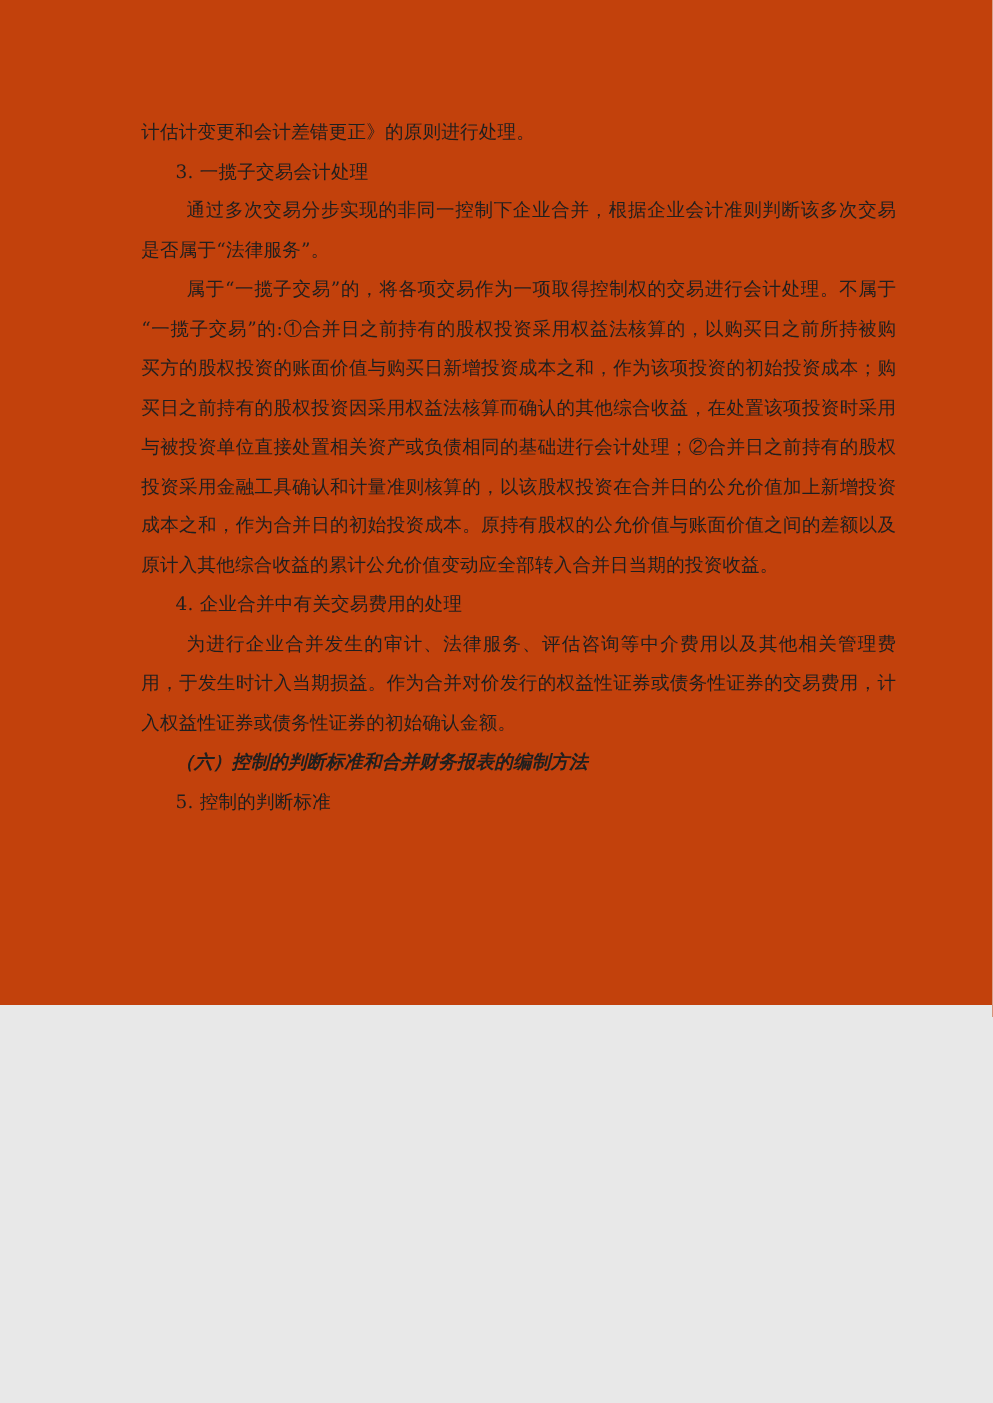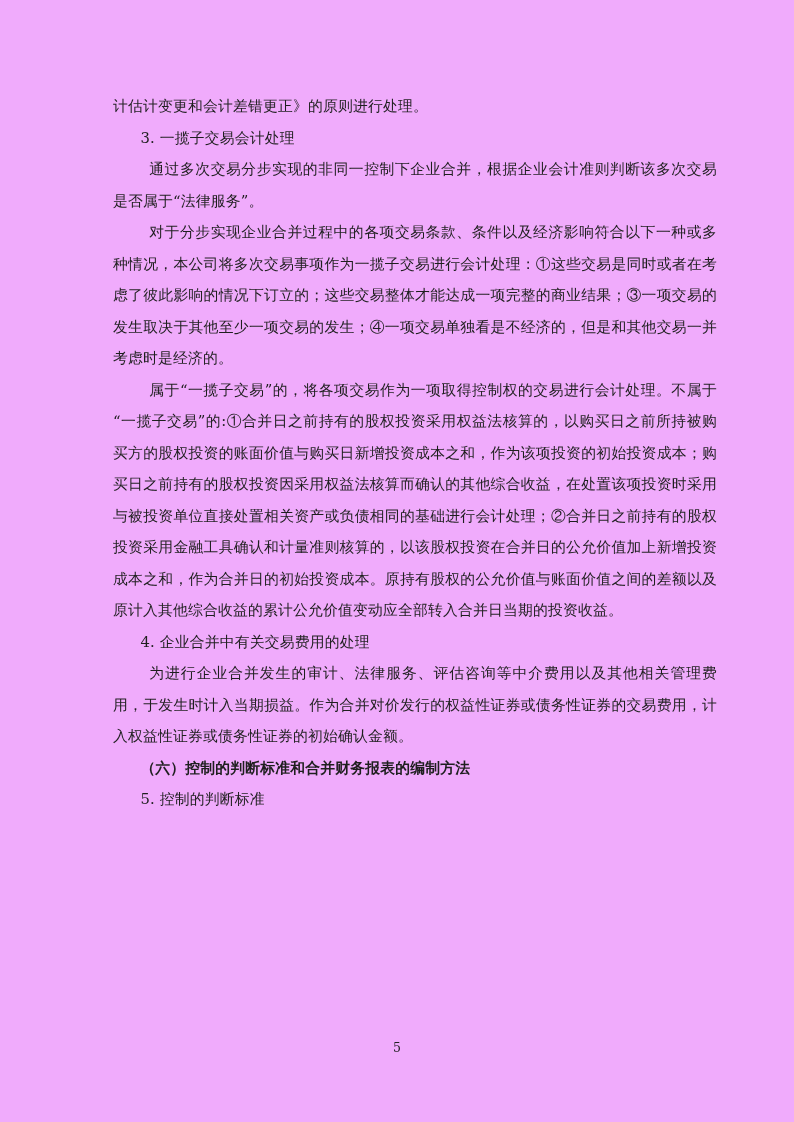--- a/index.html
+++ b/index.html
@@ -3,23 +3,23 @@
 <meta charset="utf-8">
 <style>
   html, body {
     margin: 0;
     padding: 0;
     background: #e8e8e8;
   }
   .page {
     position: relative;
     width: 794px;
-    height: 1122px;
+    height: 804px;
     margin: 0 auto;
-    background: #f0abfc;
+    background: #c2410c;
     overflow: hidden;
     font-family: "DejaVu Serif", "Liberation Serif", serif;
   }
   .content {
     position: absolute;
     left: 113px;
     top: 90px;
     width: 604px;
     font-size: 14.8px;
     line-height: 31.5px;
@@ -37,40 +37,40 @@
   }
   p.para-cont {
     text-indent: 0;
   }
   p.num-heading {
     text-indent: 1.85em;
   }
   p.section-heading {
     text-indent: 1.85em;
     font-weight: bold;
+    font-style: italic;
   }
   .footer {
     position: absolute;
     left: 0;
     top: 1040px;
     width: 100%;
     text-align: center;
     font-size: 12.5px;
     color: #1f1f1f;
   }
 </style>
 </head>
 <body>
 
 <div class="page">
   <div class="content">
     <p class="para-cont">计估计变更和会计差错更正》的原则进行处理。</p>
     <p class="num-heading">3. 一揽子交易会计处理</p>
     <p class="para">通过多次交易分步实现的非同一控制下企业合并，根据企业会计准则判断该多次交易是否属于“法律服务”。</p>
-    <p class="para">对于分步实现企业合并过程中的各项交易条款、条件以及经济影响符合以下一种或多种情况，本公司将多次交易事项作为一揽子交易进行会计处理：①这些交易是同时或者在考虑了彼此影响的情况下订立的；这些交易整体才能达成一项完整的商业结果；③一项交易的发生取决于其他至少一项交易的发生；④一项交易单独看是不经济的，但是和其他交易一并考虑时是经济的。</p>
     <p class="para">属于“一揽子交易”的，将各项交易作为一项取得控制权的交易进行会计处理。不属于“一揽子交易”的:①合并日之前持有的股权投资采用权益法核算的，以购买日之前所持被购买方的股权投资的账面价值与购买日新增投资成本之和，作为该项投资的初始投资成本；购买日之前持有的股权投资因采用权益法核算而确认的其他综合收益，在处置该项投资时采用与被投资单位直接处置相关资产或负债相同的基础进行会计处理；②合并日之前持有的股权投资采用金融工具确认和计量准则核算的，以该股权投资在合并日的公允价值加上新增投资成本之和，作为合并日的初始投资成本。原持有股权的公允价值与账面价值之间的差额以及原计入其他综合收益的累计公允价值变动应全部转入合并日当期的投资收益。</p>
     <p class="num-heading">4. 企业合并中有关交易费用的处理</p>
     <p class="para">为进行企业合并发生的审计、法律服务、评估咨询等中介费用以及其他相关管理费用，于发生时计入当期损益。作为合并对价发行的权益性证券或债务性证券的交易费用，计入权益性证券或债务性证券的初始确认金额。</p>
     <p class="section-heading">（六）控制的判断标准和合并财务报表的编制方法</p>
     <p class="num-heading">5. 控制的判断标准</p>
   </div>
 
   <div class="footer">
     <span>5</span>
   </div>

